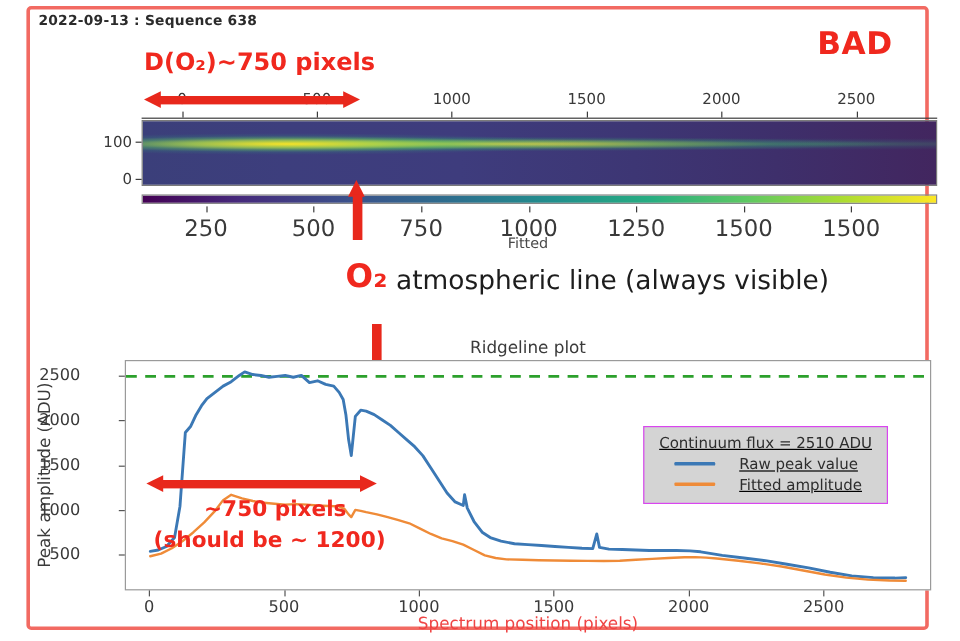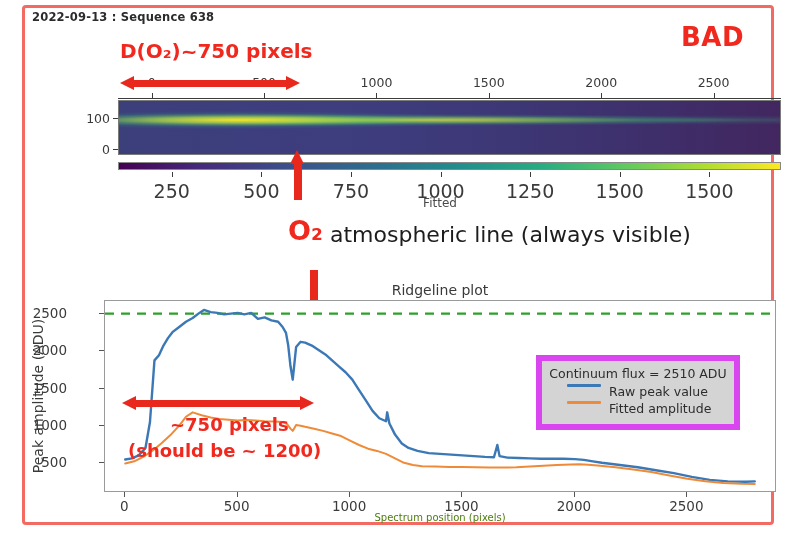--- a/index.html
+++ b/index.html
@@ -46,28 +46,28 @@
   .arrowV{position:absolute;width:15px;}
   .arrowV .bar{position:absolute;left:4px;top:12px;bottom:12px;width:8px;background:#e8281c;}
   .arrowV .hu,.arrowV .hd{position:absolute;left:0;width:0;height:0;border-left:7.5px solid transparent;border-right:7.5px solid transparent;}
   .arrowV .hu{top:0;border-bottom:14px solid #e8281c;}
   .arrowV .hd{bottom:0;border-top:14px solid #e8281c;}
 
   
   #ridge{position:absolute;left:104px;top:300px;width:672px;height:192px;border:1px solid #9a9a9a;box-sizing:border-box;background:#fff;}
   #ridgetitle{position:absolute;left:440px;top:282px;transform:translateX(-50%);font-size:14px;color:#3a3a3a;}
   #ylab{position:absolute;left:38px;top:396px;transform:translate(-50%,-50%) rotate(-90deg);font-size:14px;color:#3a3a3a;white-space:nowrap;}
-  #xlab{position:absolute;left:440px;top:512px;transform:translateX(-50%);font-size:10px;color:#4d7c0f;}
+  #xlab{position:absolute;left:440px;top:512px;transform:translateX(-50%);font-size:14px;color:#ef4444;}
   .ytk{position:absolute;width:5px;height:1px;background:#555;left:99px;}
   .ytl{position:absolute;font-size:13.5px;color:#3a3a3a;right:733px;transform:translateY(-50%);white-space:nowrap;}
   .xtk{position:absolute;width:1px;height:5px;background:#555;top:492px;}
   .xtl{position:absolute;top:498px;font-size:13.5px;color:#3a3a3a;transform:translateX(-50%);}
-  #legend{position:absolute;left:536px;top:355px;width:204px;background:#d4d4d4;border:6px solid #d946ef;padding:5px 7px 6px 7px;box-sizing:border-box;}
+  #legend{position:absolute;left:536px;top:355px;width:204px;background:#d4d4d4;border:1px solid #d946ef;padding:5px 7px 6px 7px;box-sizing:border-box;text-decoration:underline;}
   #legend .ltitle{font-size:12.5px;color:#2d2d2d;text-align:center;margin-bottom:3px;white-space:nowrap;}
-  #legend .lrow{display:flex;gap:8px;margin:2px 0 2px 18px;}
+  #legend .lrow{display:flex;align-items:center;gap:20px;margin:2px 0 2px 18px;}
   #legend .swatch{width:34px;height:3px;border-radius:1px;flex:none;}
   #legend .ltext{font-size:12.5px;color:#2d2d2d;white-space:nowrap;}
   #note1{position:absolute;left:170px;top:414px;font-size:18px;color:#f0281e;font-weight:bold;white-space:nowrap;}
   #note2{position:absolute;left:128px;top:440px;font-size:18px;color:#f0281e;font-weight:bold;white-space:nowrap;}
 </style>
 </head>
 <body>
 
 <div id="slide">
   <div id="frame"></div>

